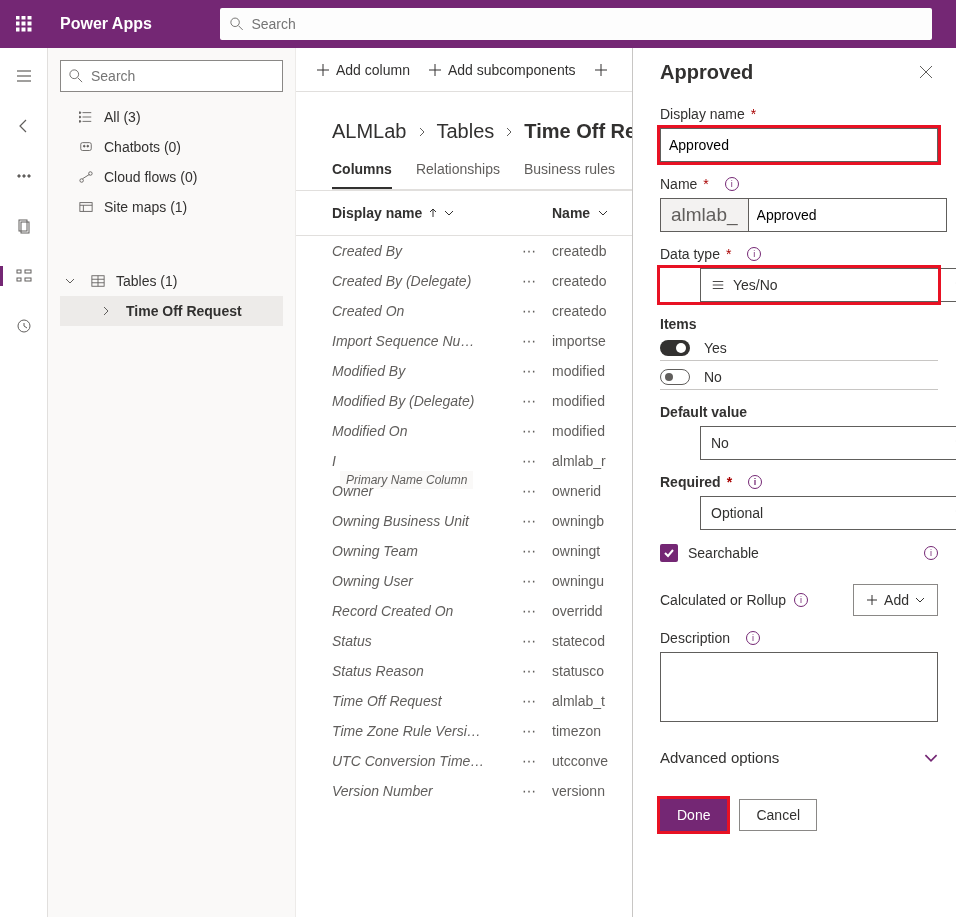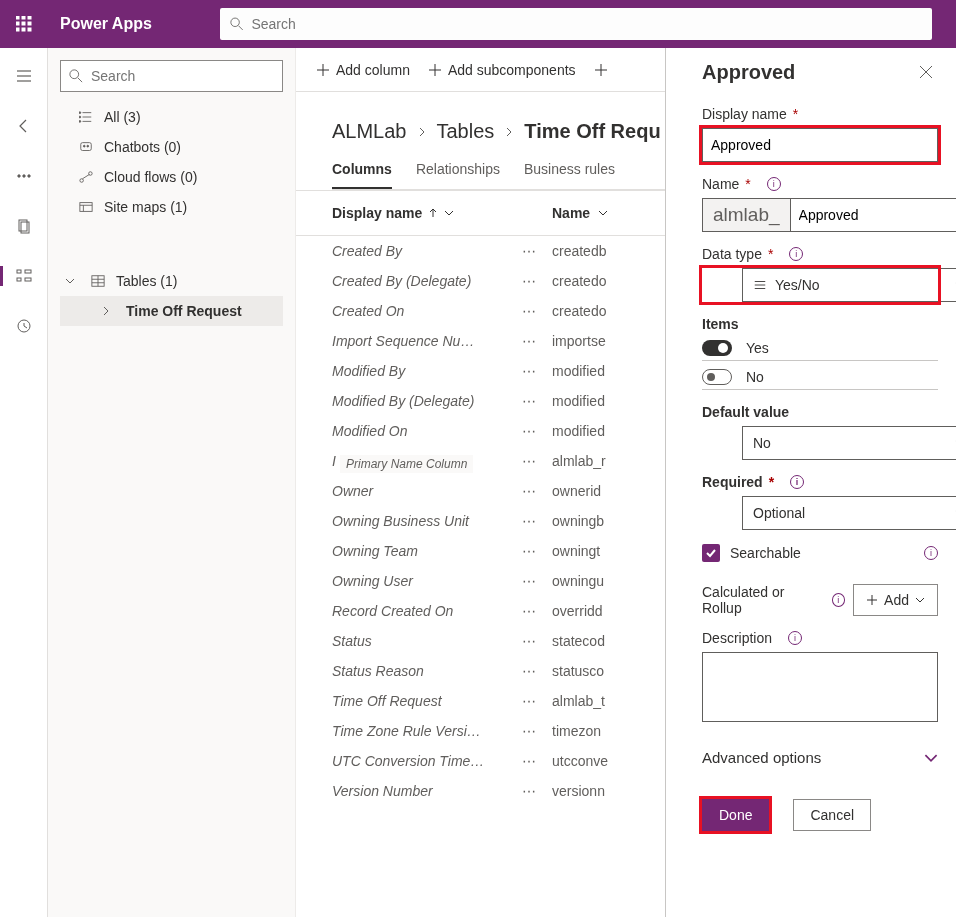--- a/index.html
+++ b/index.html
@@ -48,26 +48,26 @@
 .tab.active { font-weight:600; color:#323130; border-bottom:2px solid #323130; }
 
 
 .table-wrap { border-top: 1px solid #e1dfdd; margin-top: 0; }
 .thead { display:flex; align-items:center; padding: 14px 36px; font-weight:600; color:#323130; border-bottom:1px solid #e1dfdd;}
 .thead .c1 { width: 190px; display:flex; align-items:center; gap:6px;}
 .thead .c2 { width: 90px; }
 .table-body { }
 .trow { display:flex; align-items:center; padding: 7px 36px; font-size:14px; color:#605e5c; }
 .trow .c1 { width: 190px; position:relative;font-style:italic; }
-.trow .c1-extra { position:absolute; left:8px; top:2px; font-size:12px; background:#faf9f8; padding:2px 6px; color:#605e5c;}
+.trow .c1-extra { position:absolute; left:8px; top:18px; font-size:12px; background:#faf9f8; padding:2px 6px; color:#605e5c;}
 .trow .c-more { width:30px; color:#605e5c; }
 .trow .c2 { width: 90px; }
 
 
-.panel { position:absolute; top:48px; right:0; width: 291px; height: calc(100% - 48px); background:#fff; border-left:1px solid #c8c6c4; padding: 0 18px 12px 36px; overflow-y:auto; }
+.panel { position:absolute; top:48px; right:0; width: 324px; height: calc(100% - 48px); background:#fff; border-left:1px solid #c8c6c4; padding: 0 18px 12px 27px; overflow-y:auto; }
 .panel::before { content:""; position:absolute; left:-8px; top:0; bottom:0; width:8px; background:linear-gradient(to right, rgba(0,0,0,0), rgba(0,0,0,0.05)); }
 .panel-header { display:flex; align-items:center; justify-content:space-between; height: 44px; padding-top:4px;}
 .panel-title { font-size:20px; font-weight:600; }
 .close-btn { width:24px; height:24px; display:flex; align-items:center; justify-content:center; color:#605e5c; }
 .field-label { font-size:14px; color:#323130; margin-top:14px; display:flex; align-items:center; gap:6px;}
 .req { color:#a80000; }
 .info-circle { width:14px; height:14px; border:1px solid #742774; border-radius:50%; display:inline-flex; align-items:center; justify-content:center; font-size:9px; color:#742774; }
 .text-input { width:100%; height:34px; border:1px solid #605e5c; padding:0 8px; margin-top:6px; font-size:14px; }
 .prefix-wrap { display:flex; margin-top:6px; }
 .prefix-wrap .prefix { height:34px; border:1px solid #605e5c; border-right:none; background:#f3f2f1; display:flex; align-items:center; padding:0 10px; font-size:19px; color:#605e5c; white-space:nowrap;}
@@ -81,21 +81,21 @@
 .toggle.on { background:#323130; }
 .toggle.on::after { content:""; position:absolute; width:10px; height:10px; background:#fff; border-radius:50%; top:3px; right:4px; }
 .toggle.off { background:#fff; border:1px solid #605e5c; }
 .toggle.off::after { content:""; position:absolute; width:8px; height:8px; background:#605e5c; border-radius:50%; top:3px; left:4px; }
 .checkbox-row { display:flex; align-items:center; gap:10px; margin-top:14px;}
 .checkbox { width:18px; height:18px; background:#742774; display:flex; align-items:center; justify-content:center; border-radius:2px;}
 .calc-row { display:flex; align-items:center; margin-top:22px; gap:8px; }
 .add-btn { margin-left:auto; height:32px; border:1px solid #8a8886; padding:0 12px; display:flex; align-items:center; gap:6px; background:#fff;}
 .desc-area { width:100%; height:70px; border:1px solid #605e5c; margin-top:6px; resize:none; }
 .advanced-row { display:flex; align-items:center; justify-content:space-between; margin-top:24px; font-size:15px; border-bottom:1px solid transparent; padding-bottom:16px;}
-.footer { display:flex; gap:24px; margin-top: 16px;}
+.footer { display:flex; gap:12px; margin-top: 16px;}
 .btn { height:32px; padding:0 16px; border:1px solid #8a8886; background:#fff; display:flex; align-items:center; }
 .btn.primary { background:#742774; color:#fff; border-color:#742774; }
 .btn.primary.hl { outline:3px solid #e81123; }
 svg { stroke: currentColor; }
 </style>
 </head>
 <body>
 
 <div class="topbar">
   <div class="waffle">

